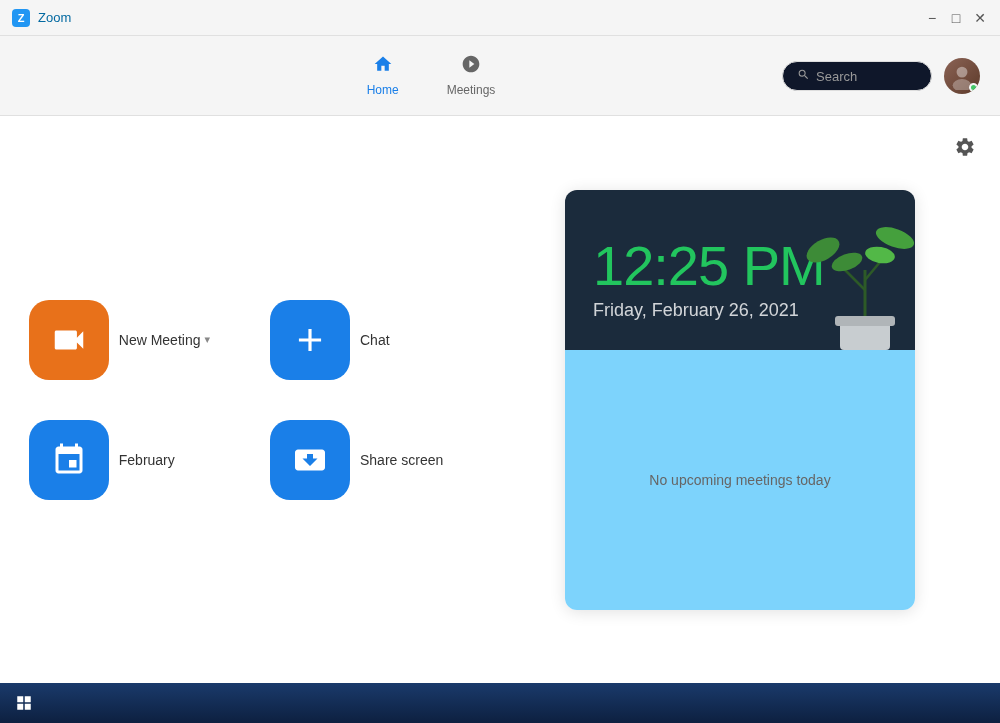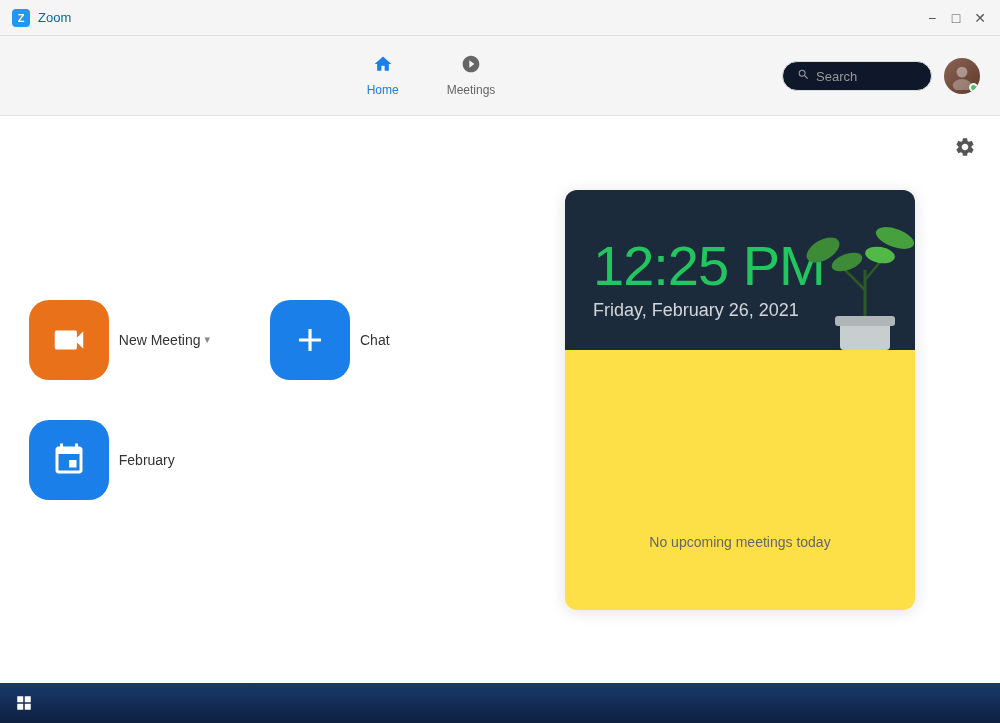--- a/index.html
+++ b/index.html
@@ -254,26 +254,26 @@
       margin-top: 6px;
     }
     .plant-decoration {
       position: absolute;
       right: 0;
       bottom: 0;
       width: 110px;
       height: 130px;
     }
     .calendar-body {
-      background: #fde047;
+      background: #7dd3fc;
       flex: 1;
       display: flex;
-      align-items: flex-end;
-      justify-content: center;
-      padding: 60px 20px;
+      align-items: center;
+      justify-content: center;
+      padding: 28px 20px;
       min-height: 260px;
     }
     .no-meetings-text {
       font-size: 14px;
       color: #666;
     }
 
     
     .taskbar {
       height: 40px;
@@ -387,20 +387,30 @@
         <div class="action-btn blue">
           <svg width="36" height="36" viewBox="0 0 24 24" fill="white">
               <path d="M17 12h-5v5h5v-5zM16 1v2H8V1H6v2H5c-1.11 0-1.99.9-1.99 2L3 19c0 1.1.89 2 2 2h14c1.1 0 2-.9 2-2V5c0-1.1-.9-2-2-2h-1V1h-2zm3 18H5V8h14v11z"></path>
             </svg>
         </div>
         <div class="action-label">
           <span>February</span>
         </div>
       </div>
 
+      <div class="action-item">
+        <div class="action-btn blue">
+          <svg width="36" height="36" viewBox="0 0 24 24" fill="white">
+              <path d="M20 5H4c-1.1 0-2 .9-2 2v10c0 1.1.9 2 2 2h16c1.1 0 2-.9 2-2V7c0-1.1-.9-2-2-2zm-8 11l-5-5h3V8h4v3h3l-5 5z"></path>
+            </svg>
+        </div>
+        <div class="action-label">
+          <span>Share screen</span>
+        </div>
+      </div>
 
     </div>
   </div>
 
   <div class="right-panel">
     <div class="calendar-card">
       <div class="calendar-header">
         <div class="calendar-time">12:25 PM</div>
         <div class="calendar-date">Friday, February 26, 2021</div>
 

